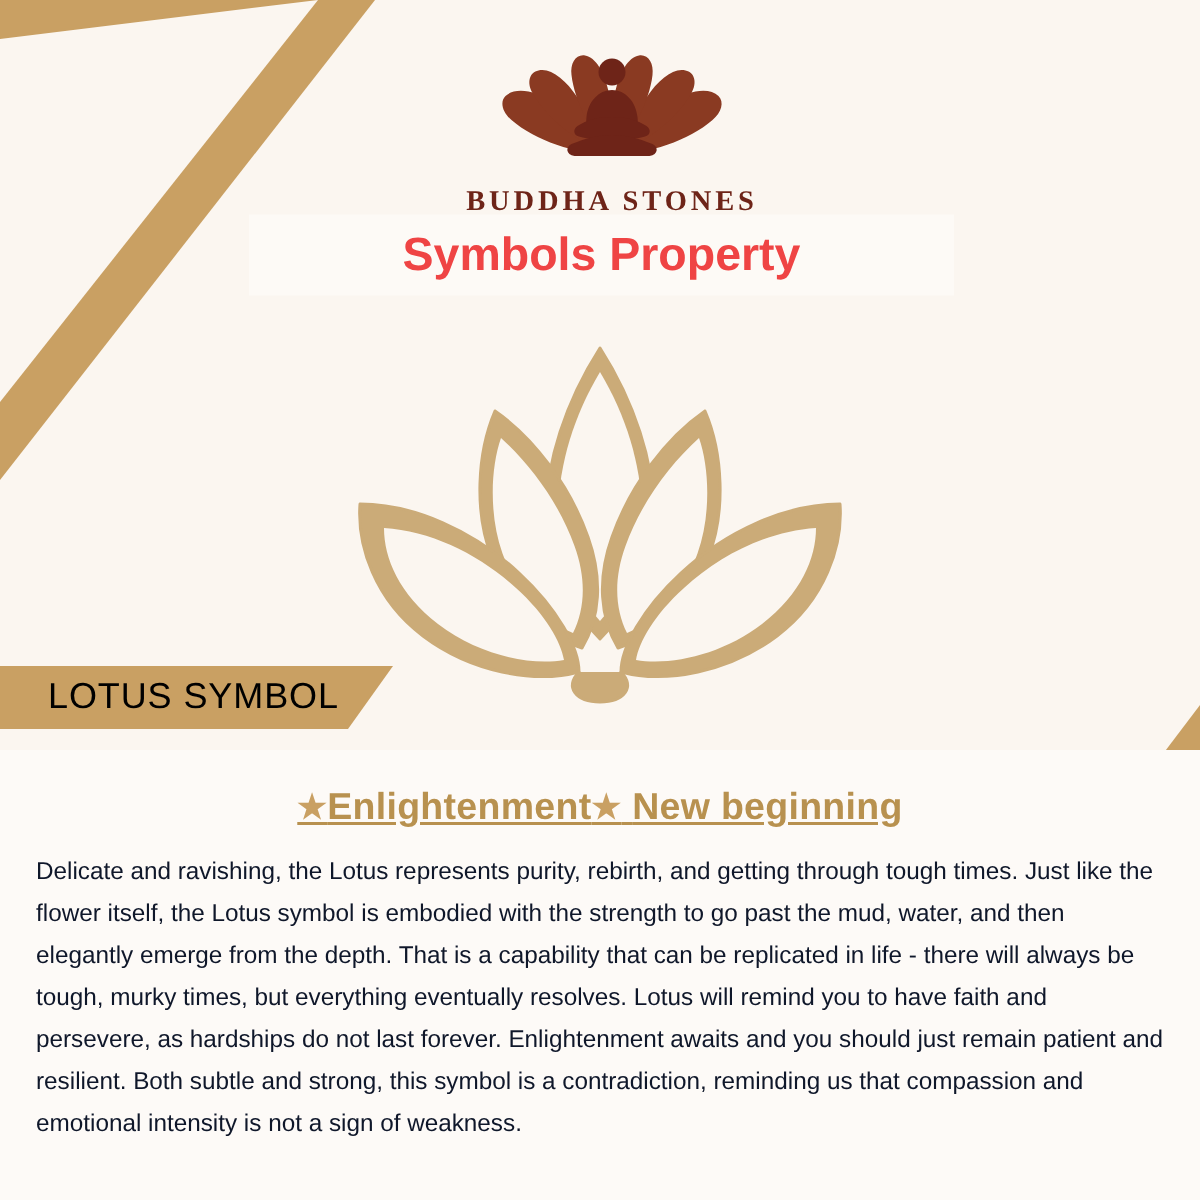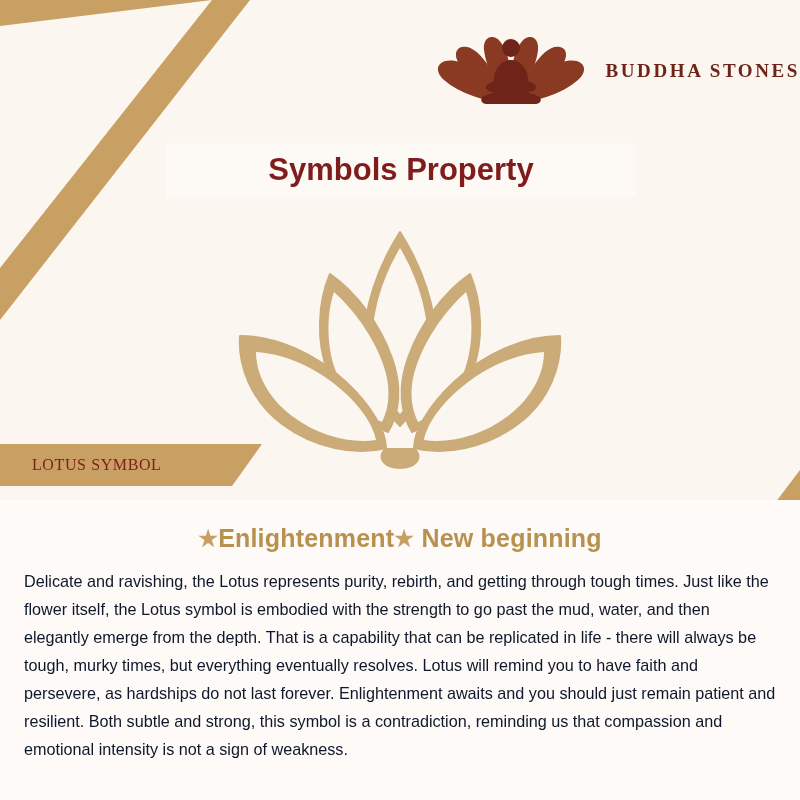--- a/index.html
+++ b/index.html
@@ -45,24 +45,23 @@
     width: 250px; height: 330px;
     background: #fbf6f0;
     clip-path: polygon(250px 304px, 250px 40px, 36px 330px);
   }
 
   
   .logo-wrap {
     position: absolute;
     top: 18px; left: 16px; right: 0;
     display: flex;
-    flex-direction: row;
+    flex-direction: column;
     align-items: center;
     z-index: 5;
-    justify-content: flex-end;
   }
   .logo-mark { width: 190px; height: 100px; display: block; }
   .logo-text {
     margin-top: 6px;
     font-size: 19px;
     letter-spacing: 2.6px;
     font-weight: bold;
     color: #6e2418;
     font-family: "Liberation Serif", serif;
   }
@@ -72,21 +71,21 @@
     position: absolute;
     top: 143px; left: 166px;
     width: 470px; height: 54px;
     background: #fdfaf6;
     display: flex; align-items: center; justify-content: center;
     z-index: 6;
   }
   .title-band .title {
     font-size: 31px;
     font-weight: bold;
-    color: #7f1d1d;
+    color: #ef4444;
     font-family: "Liberation Sans", sans-serif;
   }
 
   
   .lotus-big {
     position: absolute;
     top: 196px; left: 50%;
     transform: translateX(-50%);
     width: 440px; height: 300px;
     z-index: 3;
@@ -97,42 +96,43 @@
     position: absolute;
     left: 0; top: 444px;
     width: 262px; height: 42px;
     background: #c9a063;
     clip-path: polygon(0 0, 262px 0, 232px 42px, 0 42px);
     display: flex; align-items: center;
     z-index: 7;
   }
   .ribbon-label {
     margin-left: 32px;
-    font-size: 16px;
-    color: #7f1d1d;
+    font-size: 24px;
+    color: #000000;
     letter-spacing: 0.6px;
-    font-family: Liberation Serif, serif;
+    font-family: Liberation Sans, sans-serif;
   }
 
   
   .body-panel {
     position: absolute;
     left: 0; right: 0; top: 500px;
     bottom: 0;
     background: #fdfaf7;
     z-index: 2;
   }
   .headline {
     margin-top: 24px;
     text-align: center;
     font-size: 25px;
     font-weight: bold;
     color: #b8914f;
     font-family: "Liberation Sans", sans-serif;
     letter-spacing: 0.2px;
+    text-decoration: underline;
   }
   .headline .star { color: #c9a063; font-size: 22px; vertical-align: 1px; }
   .paragraph {
     margin: 14px 24px 0 24px;
     font-size: 16.2px;
     line-height: 1.73;
     color: #0f172a;
     text-align: left;
     font-family: "Liberation Sans", sans-serif;
   }

